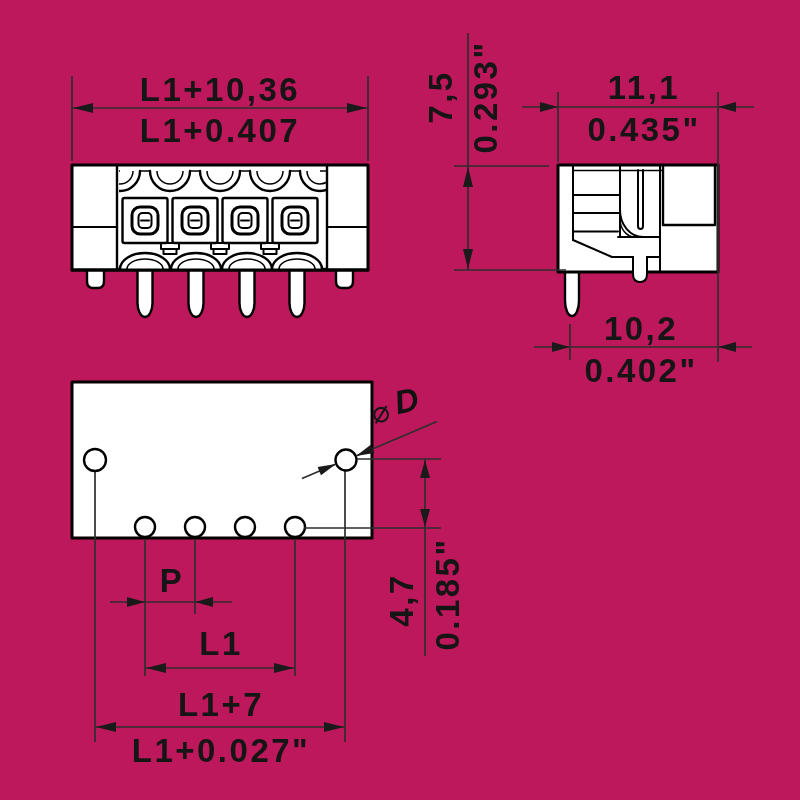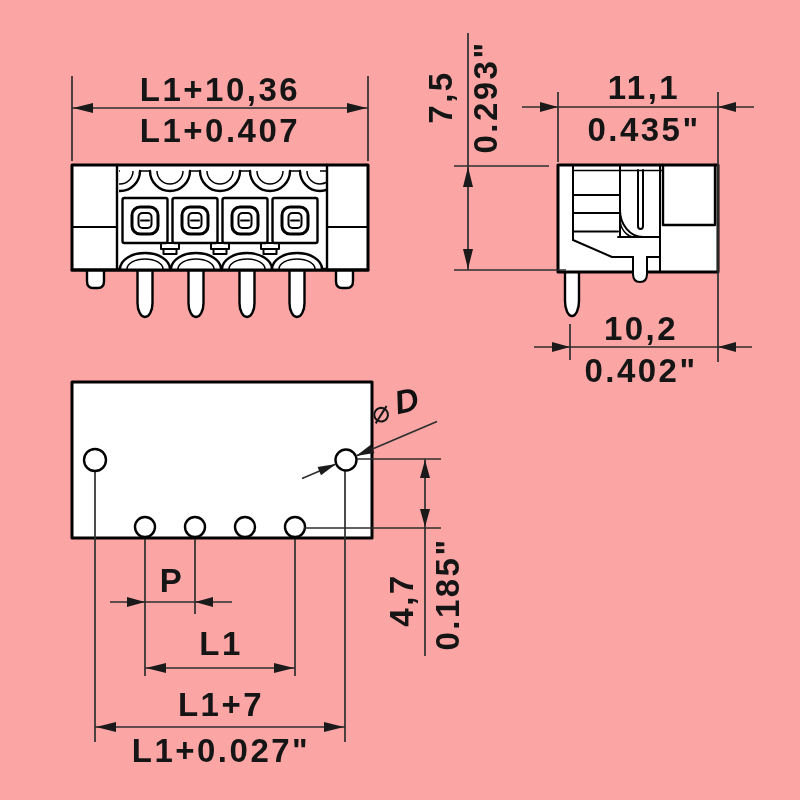--- a/index.html
+++ b/index.html
@@ -1,16 +1,16 @@
 <!DOCTYPE html>
 <html><head>
 <meta charset="utf-8">
 <style>
   html,body{margin:0;padding:0;background:#ffffff;}
-  .stage{width:800px;height:800px;background:#fca5a5;position:relative;overflow:hidden;}
+  .stage{width:800px;height:800px;background:#be185d;position:relative;overflow:hidden;}
   svg{display:block;}
   .outline{stroke:#000;stroke-width:3;fill:none;stroke-linejoin:round;stroke-linecap:round;}
   .body-fill{stroke:#000;stroke-width:3;fill:#fff;stroke-linejoin:round;}
   .t25{stroke:#000;stroke-width:2.4;fill:none;stroke-linejoin:round;stroke-linecap:round;}
   .t2{stroke:#000;stroke-width:2;fill:none;stroke-linejoin:round;stroke-linecap:round;}
   .t15{stroke:#000;stroke-width:1.5;fill:none;}
   .wfill{fill:#fff;}
   .dimline{stroke:#2e2e2e;stroke-width:1.7;fill:none;stroke-linecap:butt;}
   .arrow{fill:#1a1a1a;stroke:none;}
   .dim{font-family:"Liberation Sans","DejaVu Sans",sans-serif;font-weight:bold;

